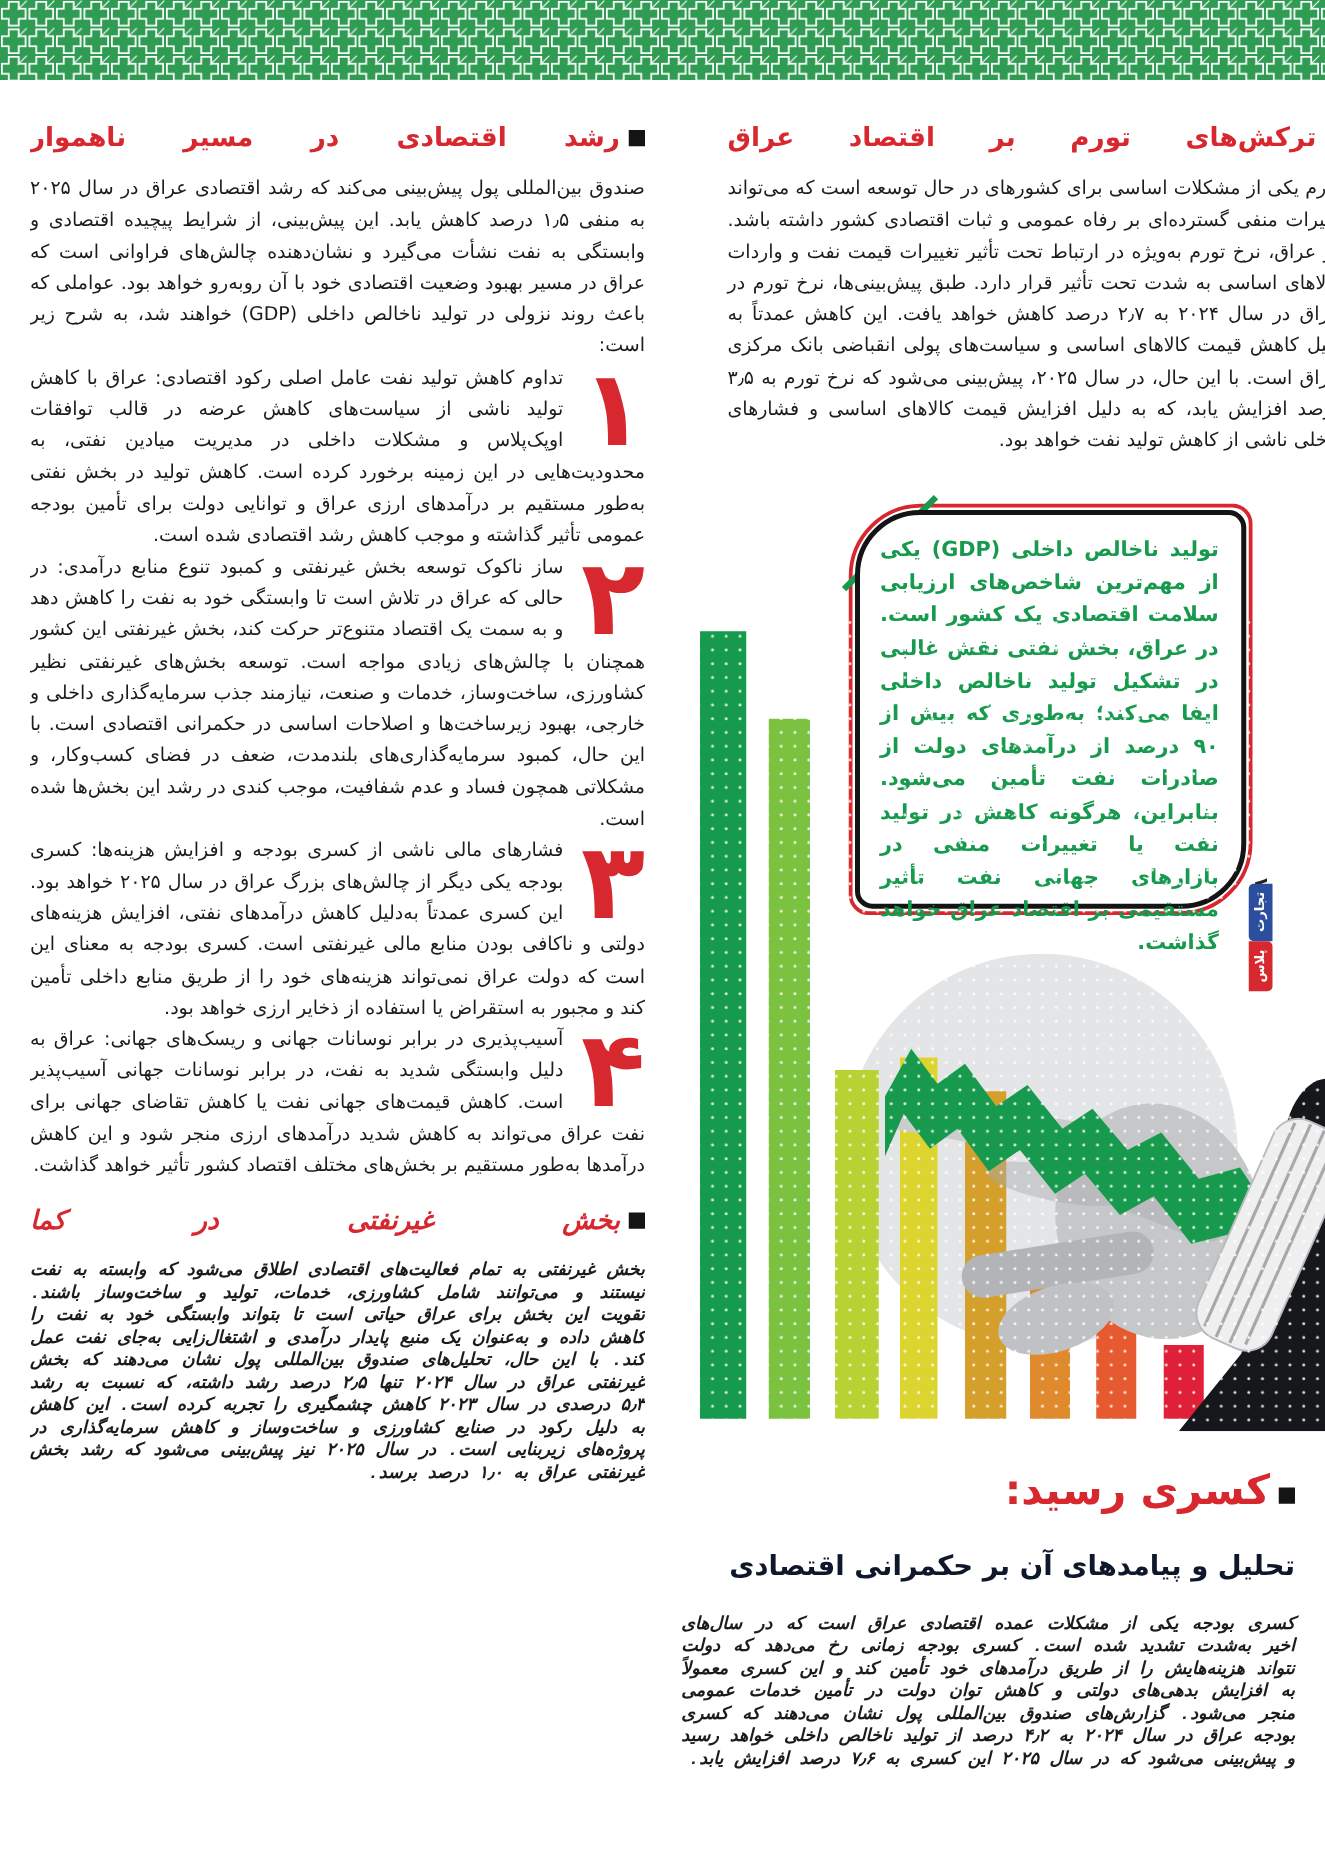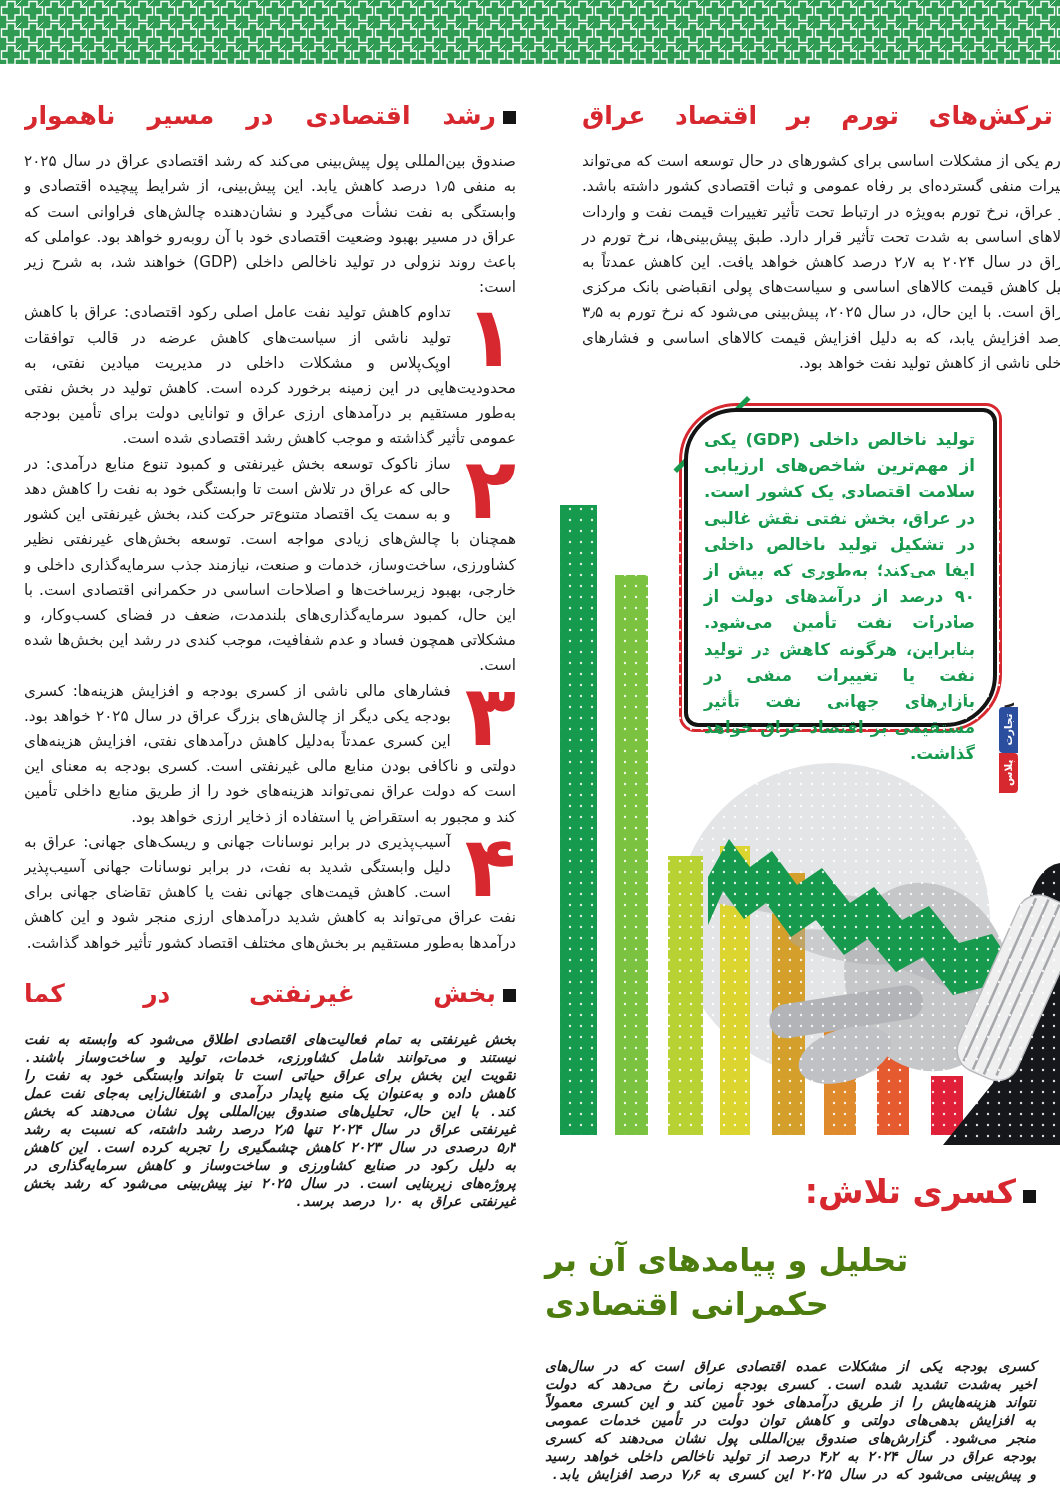--- a/index.html
+++ b/index.html
@@ -4,50 +4,50 @@
 <style>
   html,body{margin:0;padding:0;background:#ffffff;}
   .page{position:relative;width:1060px;height:1500px;background:#ffffff;overflow:hidden;
         font-family:"DejaVu Sans","Liberation Sans",sans-serif;direction:rtl;color:#1c1c1c;}
   
   .band{position:absolute;top:0;left:0;width:1060px;height:64px;display:block;}
   
   .col-left{position:absolute;top:82px;right:544px;left:24px;width:492px;height:1402px;overflow:hidden;}
   .col-right{position:absolute;top:82px;left:545px;width:491px;margin-left:37px;}
   
-  .headline{font-size:25px;font-weight:bold;color:#d7282f;line-height:1.35;
+  .headline{font-size:21px;font-weight:bold;color:#d7282f;line-height:1.35;
             text-align:justify;text-align-last:justify;letter-spacing:.5px;}
   .sq{display:inline-block;width:13px;height:13px;background:#141414;margin-left:7px;}
   .body-text{font-size:15.2px;line-height:25.2px;text-align:justify;margin:7px 0 0 0;}
   .body-text b{font-weight:normal;}
   
   .item{margin:0;}
   .big-num{float:right;font-size:84px;line-height:70px;font-weight:bold;color:#d7282f;
            margin:2px 0 0 14px;}
   .item-title{font-weight:normal;}
-  .sub-headline{}
+  .sub-headline{font-style:italic;}
   .italic-text{font-style:italic;font-weight:bold;font-size:14px;line-height:18px;
                text-align:justify;margin:8px 0 0 0;font-family:Liberation Mono, monospace;}
   
   .gdp-red{position:absolute;left:679px;top:403px;width:323px;height:329px;box-sizing:border-box;
            border:3px solid #d7282f;border-radius:58px 16px 58px 16px;}
   .gdp-black{position:absolute;left:684px;top:408px;width:313px;height:319px;box-sizing:border-box;
              background:#ffffff;border:4px solid #141414;border-radius:52px 14px 52px 14px;
              padding:15px 18px 10px 16px;}
   .gdp-black p{margin:0;font-size:16.6px;font-weight:bold;line-height:26.2px;color:#17994e;
                text-align:justify;}
   .green-diag{position:absolute;left:660px;top:432px;width:104px;height:5px;background:#179a4e;
               transform:rotate(-45deg);}
   
   .illus{position:absolute;left:545px;top:495px;width:515px;height:650px;}
   
   .budget{position:absolute;left:545px;top:1145px;width:491px;}
   .budget-h1{font-size:33px;font-weight:bold;color:#d7282f;text-align:right;line-height:1.2;
              letter-spacing:1px;}
-  .budget-h2{font-size:32px;font-weight:bold;color:#4d7c0f;text-align:left;line-height:1.35;
+  .budget-h2{font-size:22px;font-weight:bold;color:#0f172a;text-align:right;line-height:1.35;
              margin-top:4px;letter-spacing:.3px;}
   
   .pagenum{position:absolute;left:1004px;top:698px;font-size:15px;font-weight:bold;color:#222;
            transform:rotate(-90deg);}
   .brand{position:absolute;left:999px;top:793px;transform-origin:0 0;transform:rotate(-90deg);
          display:flex;direction:rtl;white-space:nowrap;}
   .brand span{display:inline-block;color:#ffffff;font-size:10.5px;font-weight:bold;
               padding:3px 7px;line-height:1.2;}
   .brand .b-top{background:#2b4e9e;border-radius:4px 4px 0 0;}
   .brand .b-bot{background:#d7282f;border-radius:0 0 4px 4px;}
@@ -127,21 +127,21 @@
     <path d="M496 390 L515 396 L515 650 L398 650 L448 588 L486 468 Z" fill="#15171a"></path>
     <ellipse cx="517" cy="430" rx="36" ry="62" fill="#15171a"></ellipse>
     <g transform="rotate(24 472 500)">
       <rect x="438" y="398" width="64" height="190" rx="22" fill="#efeff0" stroke="#b9babd" stroke-width="1.5"></rect>
       <path d="M450 404 V582 M462 400 V586 M474 400 V586 M486 404 V582" stroke="#a7a8ab" stroke-width="2.5" fill="none"></path>
     </g>
     <rect width="515" height="650" fill="url(#dots)"></rect>
   </svg>
 
   <div class="budget">
-    <h2 class="budget-h1"><span class="sq"></span><span>کسری تلاش:</span></h2>
+    <h2 class="budget-h1"><span class="sq"></span><span>کسری رسید:</span></h2>
     <h3 class="budget-h2">تحلیل و پیامدهای آن بر حکمرانی اقتصادی</h3>
     <p class="italic-text">کسری بودجه یکی از مشکلات عمده اقتصادی عراق است که در سال‌های اخیر به‌شدت تشدید شده است. کسری بودجه زمانی رخ می‌دهد که دولت نتواند هزینه‌هایش را از طریق درآمدهای خود تأمین کند و این کسری معمولاً به افزایش بدهی‌های دولتی و کاهش توان دولت در تأمین خدمات عمومی منجر می‌شود. گزارش‌های صندوق بین‌المللی پول نشان می‌دهند که کسری بودجه عراق در سال ۲۰۲۴ به ۴٫۲ درصد از تولید ناخالص داخلی خواهد رسید و پیش‌بینی می‌شود که در سال ۲۰۲۵ این کسری به ۷٫۶ درصد افزایش یابد.</p>
   </div>
 
   <div class="pagenum">۸</div>
   <div class="brand">
     <span class="b-top">تجارت</span>
       <span class="b-bot">پلاس</span>
   </div>
 

